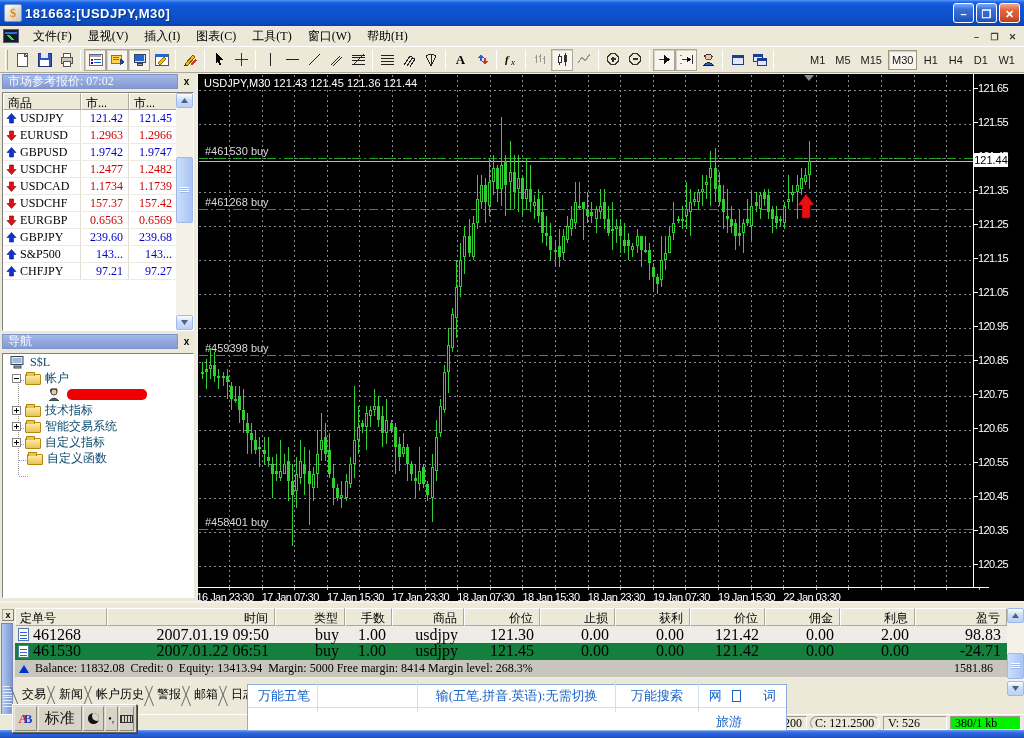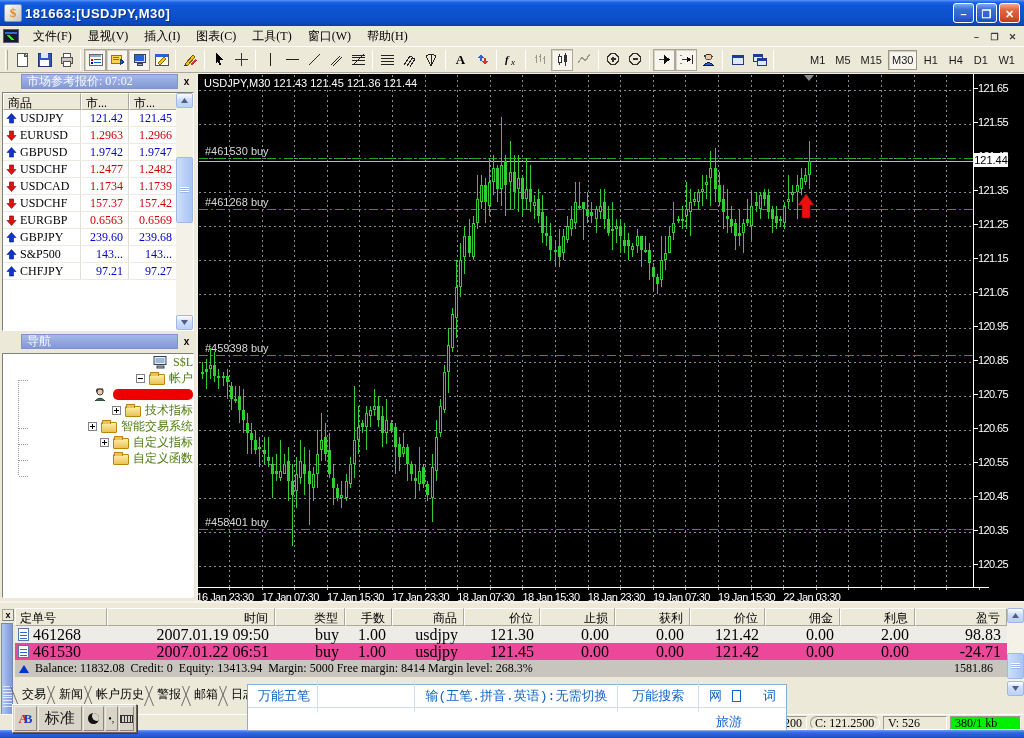--- a/index.html
+++ b/index.html
@@ -43,21 +43,21 @@
   .tb-sep { width:1px; height:20px; margin:0 3px; background:#ACA899; border-right:1px solid #fff; }
   .tb-btn { width:22px; height:22px; display:flex; align-items:center; justify-content:center; border:1px solid transparent; }
   .tb-btn.pressed { border:1px solid #ACA899; background:#F7F5EE; box-shadow:inset 1px 1px 0 #d8d4c4; }
   .tb-btn.disabled { opacity:0.45; filter:grayscale(0.8); }
   .tb-btn svg { display:block; }
   .tf-btn { min-width:23px; height:20px; padding:0 3px; margin:0 1px; font-family:"Liberation Sans","DejaVu Sans",sans-serif;
     font-size:11px; color:#1a1a1a; display:flex; align-items:center; justify-content:center; border:1px solid transparent; }
   .tf-btn.pressed { border:1px solid #9a9684; background:#F7F5EE; box-shadow:inset 1px 1px 1px #cfccbc; }
 
   
-  .panel-title { height:17px; display:flex; align-items:center; position:relative;margin-left:19px; }
+  .panel-title { height:17px; display:flex; align-items:center; position:relative; }
   .panel-title .strip { position:absolute; left:2px; top:1px; right:18px; bottom:1px;
     background:linear-gradient(to bottom,#a5b8e8 0%,#93a9de 50%,#8399d2 100%); border:1px solid #7f94c8;
     color:#f6f8ff; font-size:12px; padding-left:5px; display:flex; align-items:center; }
   .panel-close { position:absolute; right:3px; top:2px; width:13px; height:13px; color:#000;
     font:bold 10px "Liberation Sans",sans-serif; display:flex; align-items:center; justify-content:center; }
 
   #market-watch { left:0; top:73px; width:196px; height:260px; background:#ECE9D8; }
   #mw-body { position:absolute; left:2px; top:19px; right:2px; bottom:2px; background:#fff;
     border:1px solid #808080; border-right-color:#fff; border-bottom-color:#fff; overflow:hidden; }
   #mw-header { display:flex; height:17px; background:#ECE9D8; }
@@ -83,21 +83,21 @@
     background:repeating-linear-gradient(to bottom,#fff 0 1px,#9cb9ea 1px 2px); }
 
   #navigator { left:0, top:333px; }
   #navigator { left:0; top:333px; width:196px; height:268px; background:#ECE9D8; }
   #nav-body { position:absolute; left:2px; top:20px; right:2px; bottom:3px; background:#fff;
     border:1px solid #808080; border-right-color:#fff; border-bottom-color:#fff; overflow:hidden; }
   #nav-tree-line { position:absolute; left:15px; top:26px; width:1px; height:96px;
     background:repeating-linear-gradient(to bottom,#999 0 1px,transparent 1px 2px); }
   .nav-stub { position:absolute; left:16px; width:10px; height:1px;
     background:repeating-linear-gradient(to right,#999 0 1px,transparent 1px 2px); }
-  .nav-row { height:16px; display:flex; align-items:center; font-size:12px; color:#4d7c0f; position:relative;justify-content:flex-end; }
+  .nav-row { height:16px; display:flex; align-items:center; font-size:12px; color:#0c4a6e; position:relative; }
   .nav-expand { width:9px; height:9px; border:1px solid #848284; background:#fff; margin-right:4px; flex:none;
     position:relative; }
   .nav-expand::before { content:""; position:absolute; left:1px; right:1px; top:3px; height:1px; background:#000; }
   .nav-expand.plus::after { content:""; position:absolute; left:3px; top:1px; bottom:1px; width:1px; background:#000; }
   .nav-spacer { width:15px; flex:none; }
   .nav-icon { width:16px; height:13px; margin-right:4px; flex:none; position:relative; }
   .folder-icon { background:linear-gradient(to bottom,#fdeea2,#e8c35a); border:1px solid #b8860b; border-radius:1px;
     height:11px; margin-top:2px; }
   .folder-icon::before { content:""; position:absolute; left:0; top:-3px; width:7px; height:3px;
     background:#e8c35a; border:1px solid #b8860b; border-bottom:none; border-radius:1px 1px 0 0; }
@@ -156,21 +156,21 @@
   
   #statusbar { left:0; top:714px; width:1024px; height:16px; background:#ECE9D8; border-top:1px solid #fff; }
   .sb-cell { position:absolute; top:1px; height:14px; border:1px solid #9d9a8b; border-bottom-color:#fff; border-right-color:#fff;
     font-size:12px; padding:0 4px; display:flex; align-items:center; background:#ECE9D8; }
   #taskbar { left:0; top:730px; width:1024px; height:8px;
     background:linear-gradient(to bottom,#6f9ef1 0%,#2f67e3 35%,#2257cf 80%,#1c4ab8 100%); }
 
   
   #ime-bar { left:247px; top:684px; width:540px; height:47px; background:#fff; border:1px solid #89aede; z-index:30; }
   #ime-row1 { height:23px; border-bottom:1px solid #cfdff2; display:flex; align-items:center; color:#1464C8; font-size:13px; }
-  #ime-row1 .seg { padding:16px 10px; border-right:1px solid #cfdff2; height:100%; display:flex; align-items:center; white-space:nowrap;font-family:Liberation Mono, monospace; }
+  #ime-row1 .seg { padding:16px 10px; border-right:1px solid #cfdff2; height:100%; display:flex; align-items:center; white-space:nowrap; }
   #ime-row1 .seg:last-child { border-right:none; }
   #ime-doc { width:10px; height:12px; border:1px solid #1464C8; margin:0 8px; position:relative; background:#fff; }
   #ime-suggestion { position:absolute; right:44px; top:28px; color:#1464C8; font-size:13px; }
   #ime-status { left:12px; top:704px; width:125px; height:29px; background:#D8D4C8;
     border:1px solid #fff; border-right-color:#6a675a; border-bottom-color:#6a675a;
     box-shadow:1px 1px 0 #403e35; display:flex; align-items:center; padding:1px; z-index:31; }
   .ime-btn { height:25px; background:#D8D4C8; border:1px solid #efecdf; border-right-color:#8a8778; border-bottom-color:#8a8778;
     display:flex; align-items:center; justify-content:center; margin-right:1px; }
   #ime-logo { width:24px; font:bold 13px "Liberation Serif",serif; }
   #ime-logo .a1 { color:#d42020; } #ime-logo .a2 { color:#2040d4; margin-left:-4px; }
@@ -1190,21 +1190,21 @@
             <div class="c r" style="width:47px;">1.00</div>
             <div class="c r" style="width:72px;">usdjpy</div>
             <div class="c r" style="width:76px;">121.30</div>
             <div class="c r" style="width:75px;">0.00</div>
             <div class="c r" style="width:75px;">0.00</div>
             <div class="c r" style="width:75px;">121.42</div>
             <div class="c r" style="width:75px;">0.00</div>
             <div class="c r" style="width:75px;">2.00</div>
             <div class="c r" style="width:72px;flex:1;">98.83</div>
           </div>
-          <div class="term-row" style="background: #ec4899;">
+          <div class="term-row" style="background: #15803d; align-items: flex-end;">
             <div class="c" style="width:92px;display:flex;align-items:center;padding-left:0">
               <span class="doc-icon"></span>
               <span>461530</span>
             </div>
             <div class="c r" style="width:168px;">2007.01.22 06:51</div>
             <div class="c r" style="width:70px;">buy</div>
             <div class="c r" style="width:47px;">1.00</div>
             <div class="c r" style="width:72px;">usdjpy</div>
             <div class="c r" style="width:76px;">121.45</div>
             <div class="c r" style="width:75px;">0.00</div>

